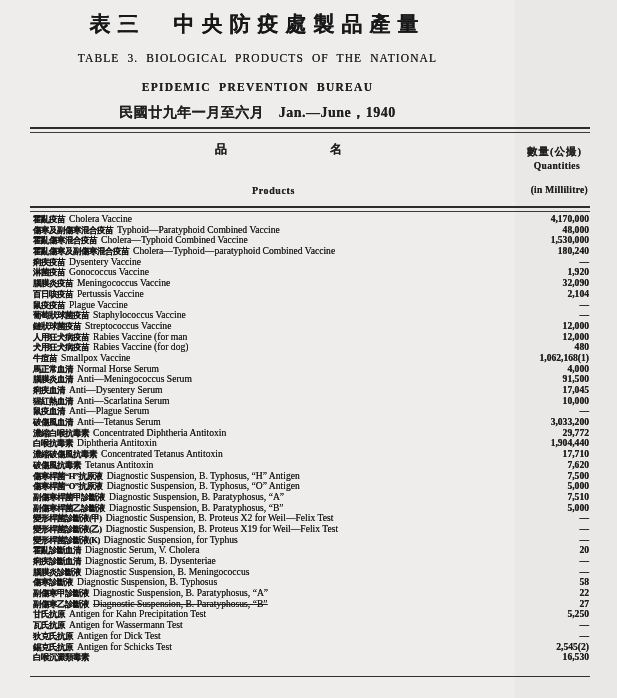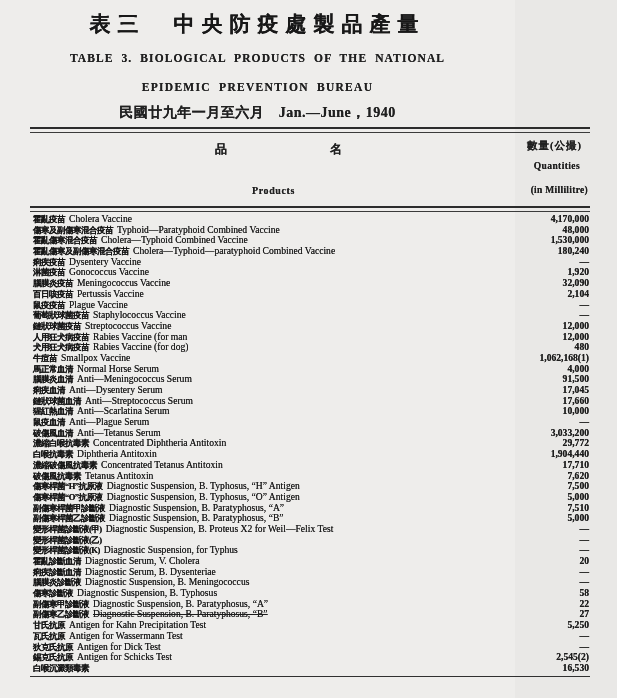--- a/index.html
+++ b/index.html
@@ -21,21 +21,21 @@
   .title-zh{
     top:10px;
     font-size:21px;font-weight:bold;
     letter-spacing:7px;
     color:#161616;
     text-shadow:0 0 .6px #222;
     white-space:nowrap;
   }
   .title-en{
     top:52px;
-    font-size:11.5px;font-weight:bold;
+    font-size:11.5px;font-weight:normal;
     letter-spacing:1.1px;word-spacing:4px;
     text-shadow:0 0 .4px #333;
   }
   .title-en2{
     top:81px;
     font-size:11.5px;font-weight:bold;
     letter-spacing:1.3px;word-spacing:4px;
     text-shadow:0 0 .4px #333;
   }
   .date-line{
@@ -53,21 +53,21 @@
   }
   .rule-thin{
     height:0;
     border-top:1.6px solid #2e2e2e;
   }
   
   .colhead{position:absolute;left:30px;width:560px;top:133px;height:74px;
     font-weight:bold;text-shadow:0 0 .4px #333;}
   .ch-zh-left{position:absolute;left:185px;top:8px;font-size:12px;}
   .ch-zh-right{position:absolute;left:300px;top:8px;font-size:12px;}
-  .ch-qty-zh{position:absolute;right:8px;top:6px;font-size:10.5px;letter-spacing:1px;}
+  .ch-qty-zh{position:absolute;right:8px;top:12px;font-size:10.5px;letter-spacing:1px;}
   .ch-qty-en1{position:absolute;right:10px;top:28px;font-size:9.5px;letter-spacing:.4px;padding-left:20px;}
   .ch-products{position:absolute;left:222px;top:52px;font-size:10px;letter-spacing:.6px;}
   .ch-qty-en2{position:absolute;right:2px;top:52px;font-size:9.5px;letter-spacing:.3px;text-align:center;}
   
   .tbody{
     position:absolute;left:33px;top:214px;width:556px;
   }
   .row{
     display:flex;align-items:baseline;
     height:10.7px;line-height:10.7px;
@@ -235,26 +235,20 @@
     <span class="val">91,500</span>
   </div>
 
   <div class="row">
     <span class="zh">痢疾血清</span>
     <span class="en">Anti—Dysentery Serum</span>
     <span class="spacer"></span>
     <span class="val">17,045</span>
   </div>
 
-  <div class="row">
-    <span class="zh">鏈狀球菌血清</span>
-    <span class="en">Anti—Streptococcus Serum</span>
-    <span class="spacer"></span>
-    <span class="val">17,660</span>
-  </div>
 
   <div class="row">
     <span class="zh">猩紅熱血清</span>
     <span class="en">Anti—Scarlatina Serum</span>
     <span class="spacer"></span>
     <span class="val">10,000</span>
   </div>
 
   <div class="row">
     <span class="zh">鼠疫血清</span>
@@ -328,20 +322,21 @@
 
   <div class="row">
     <span class="zh">變形桿菌診斷液(甲)</span>
     <span class="en">Diagnostic Suspension, B. Proteus X2 for Weil—Felix Test</span>
     <span class="spacer"></span>
     <span class="val">—</span>
   </div>
 
   <div class="row">
     <span class="zh">變形桿菌診斷液(乙)</span>
+    <span class="en">Diagnostic Suspension, B. Proteus X19 for Weil—Felix Test</span>
     <span class="spacer"></span>
     <span class="val">—</span>
   </div>
 
   <div class="row">
     <span class="zh">變形桿菌診斷液(K)</span>
     <span class="en">Diagnostic Suspension, for Typhus</span>
     <span class="spacer"></span>
     <span class="val">—</span>
   </div>

